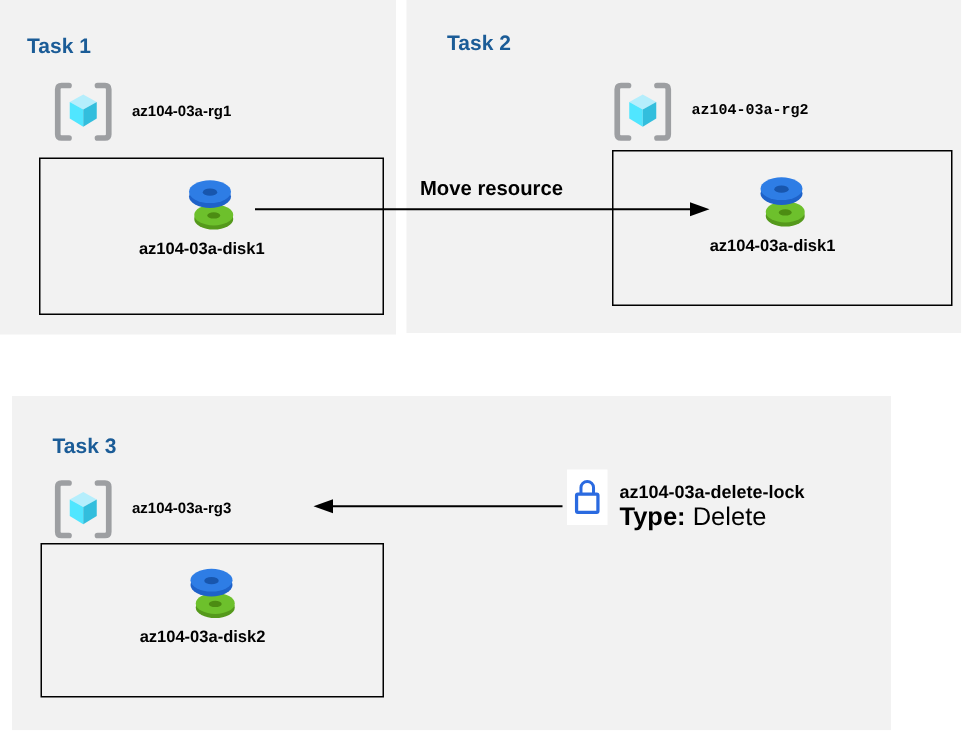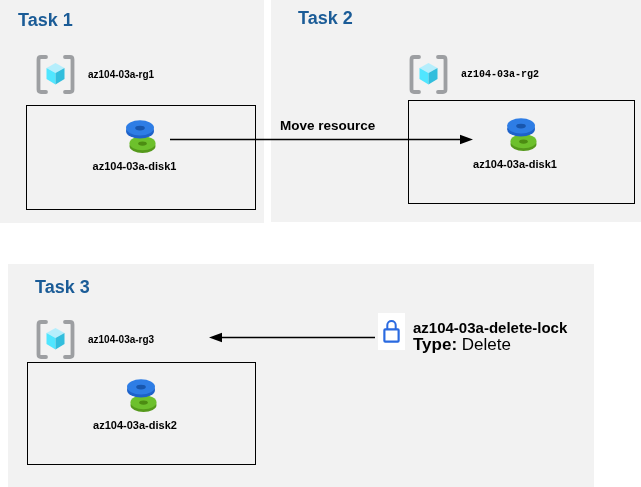--- a/index.html
+++ b/index.html
@@ -2,43 +2,43 @@
 <html style="--panel-bg: #f2f2f2; --title-blue: #1b5c97; --arrow-black: #000000; --lock-blue: #2a6ae0; --rg-bracket-gray: #9d9fa2; --rg-cube-top: #b5eefc; --rg-cube-left: #50e6ff; --rg-cube-right: #32bedd; --disk-blue-top: #2e7de5; --disk-blue-side: #1e62c9; --disk-blue-hole: #1856ad; --disk-green-top: #6dc02c; --disk-green-side: #55991c; --disk-green-hole: #4c8c12;"><head>
 <meta charset="utf-8">
 <style>
   html,body{margin:0;padding:0;background:#ffffff;}
   .canvas{
     position:relative;width:641px;height:487px;background:#ffffff;
     font-family:"Liberation Sans", sans-serif;color:#000;overflow:hidden;
   }
   .panel{position:absolute;background:var(--panel-bg,#f2f2f2);}
   .task-title{
-    position:absolute;font-size:18px;font-weight:bold;
-    color:var(--title-blue,#1b5c97);white-space:nowrap;
+    position:absolute;font-size:14px;font-weight:bold;
+    color:var(--title-blue,#1b5c97);white-space:nowrap;margin-top:12px;
   }
   .rg-row{position:absolute;display:flex;align-items:center;gap:10px;}
   .rg-row .label{font-size:10px;font-weight:bold;white-space:nowrap;}
   .rbox{
     position:absolute;border:1.3px solid #000;background:transparent;
   }
   .disk-wrap{position:absolute;left:0;right:0;display:flex;justify-content:center;}
   .disk-label{
     position:absolute;left:0;right:13px;text-align:center;
     font-size:11px;font-weight:bold;white-space:nowrap;
   }
   .move-label{
     position:absolute;font-size:13.5px;font-weight:bold;white-space:nowrap;
   }
   .lock-group{position:absolute;display:flex;gap:8px;align-items:flex-start;}
   .lock-square{
     width:27px;height:37px;background:#ffffff;display:flex;
     align-items:center;justify-content:center;flex:0 0 auto;
   }
   .lock-text{padding-top:7px;}
-  .lock-name{font-size:15px;font-weight:bold;line-height:16px;white-space:nowrap;}
+  .lock-name{font-size:12px;font-weight:bold;line-height:16px;white-space:nowrap;}
   .lock-type{font-size:17px;line-height:17px;white-space:nowrap;}
   .lock-type .b{font-weight:bold;}
   .overlay{position:absolute;left:0;top:0;pointer-events:none;z-index:5;}
 </style>
 </head>
 <body>
 
 <div class="canvas">
 
   <div class="panel" style="left:0;top:0;width:264px;height:223px;">

